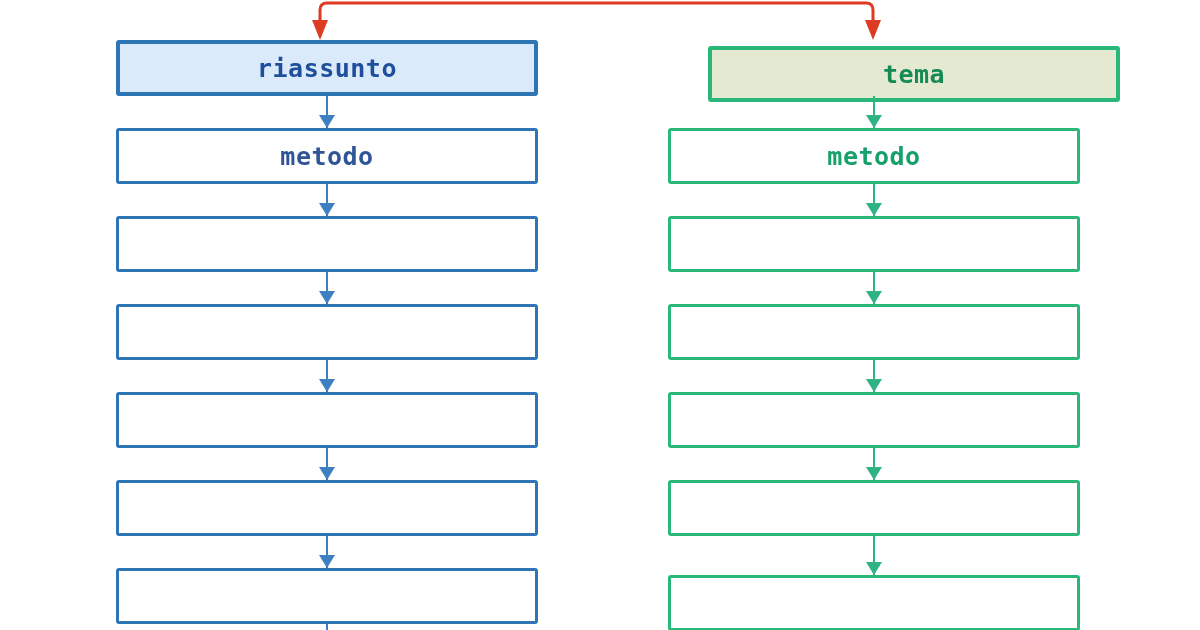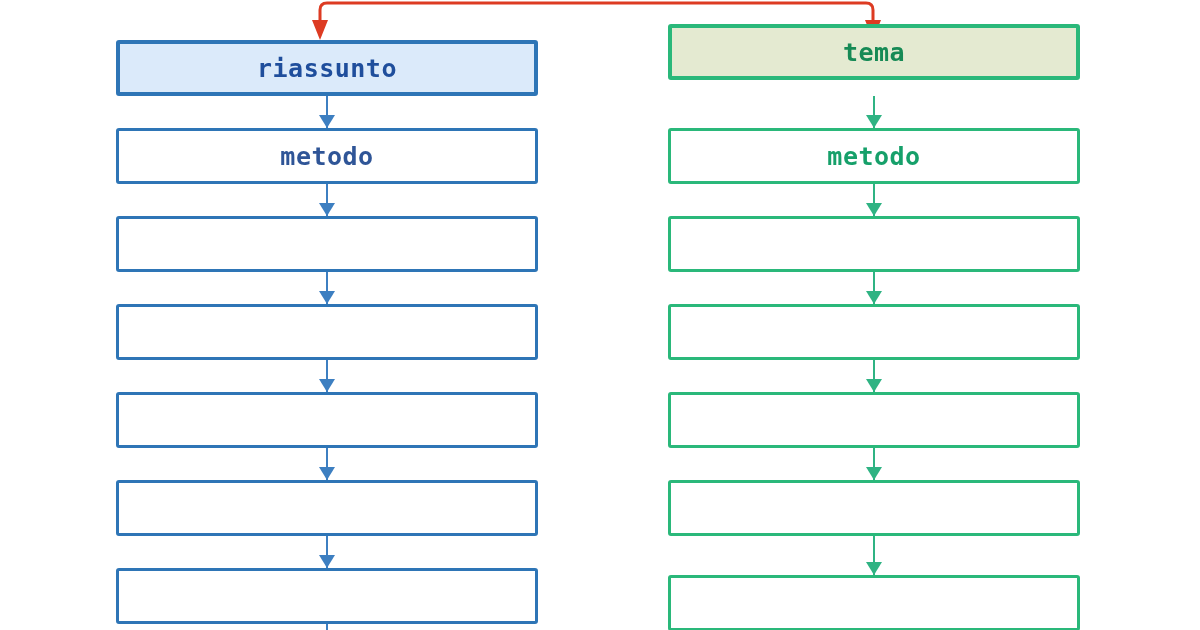--- a/index.html
+++ b/index.html
@@ -188,21 +188,21 @@
 
     <div class="link tail" style="top:624px; height:12px;">
       <span class="shaft"></span>
 
     </div>
 
   </div>
 
   <div class="column" id="column-tema">
 
-    <div class="node head" style="top:24px;">
+    <div class="node head" style="top:46px;margin-left:40px;">
       <span class="node-label">tema</span>
     </div>
 
     <div class="link" style="top:96px; height:32px;">
       <span class="shaft"></span>
       <span class="head"></span>
     </div>
 
     <div class="node" style="top:128px;">
       <span class="node-label">metodo</span>

